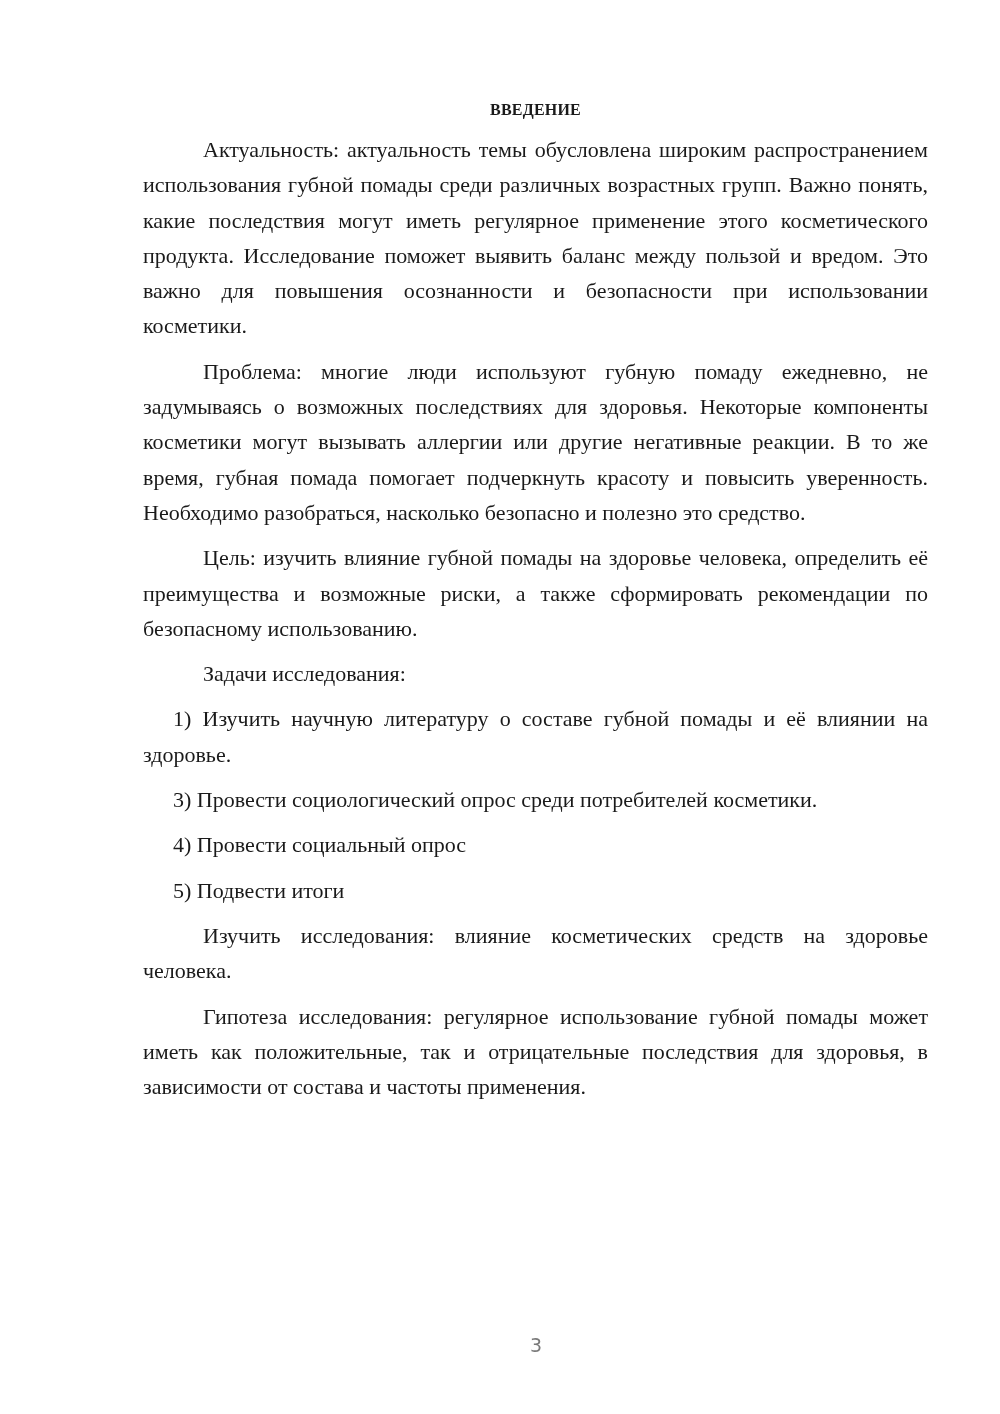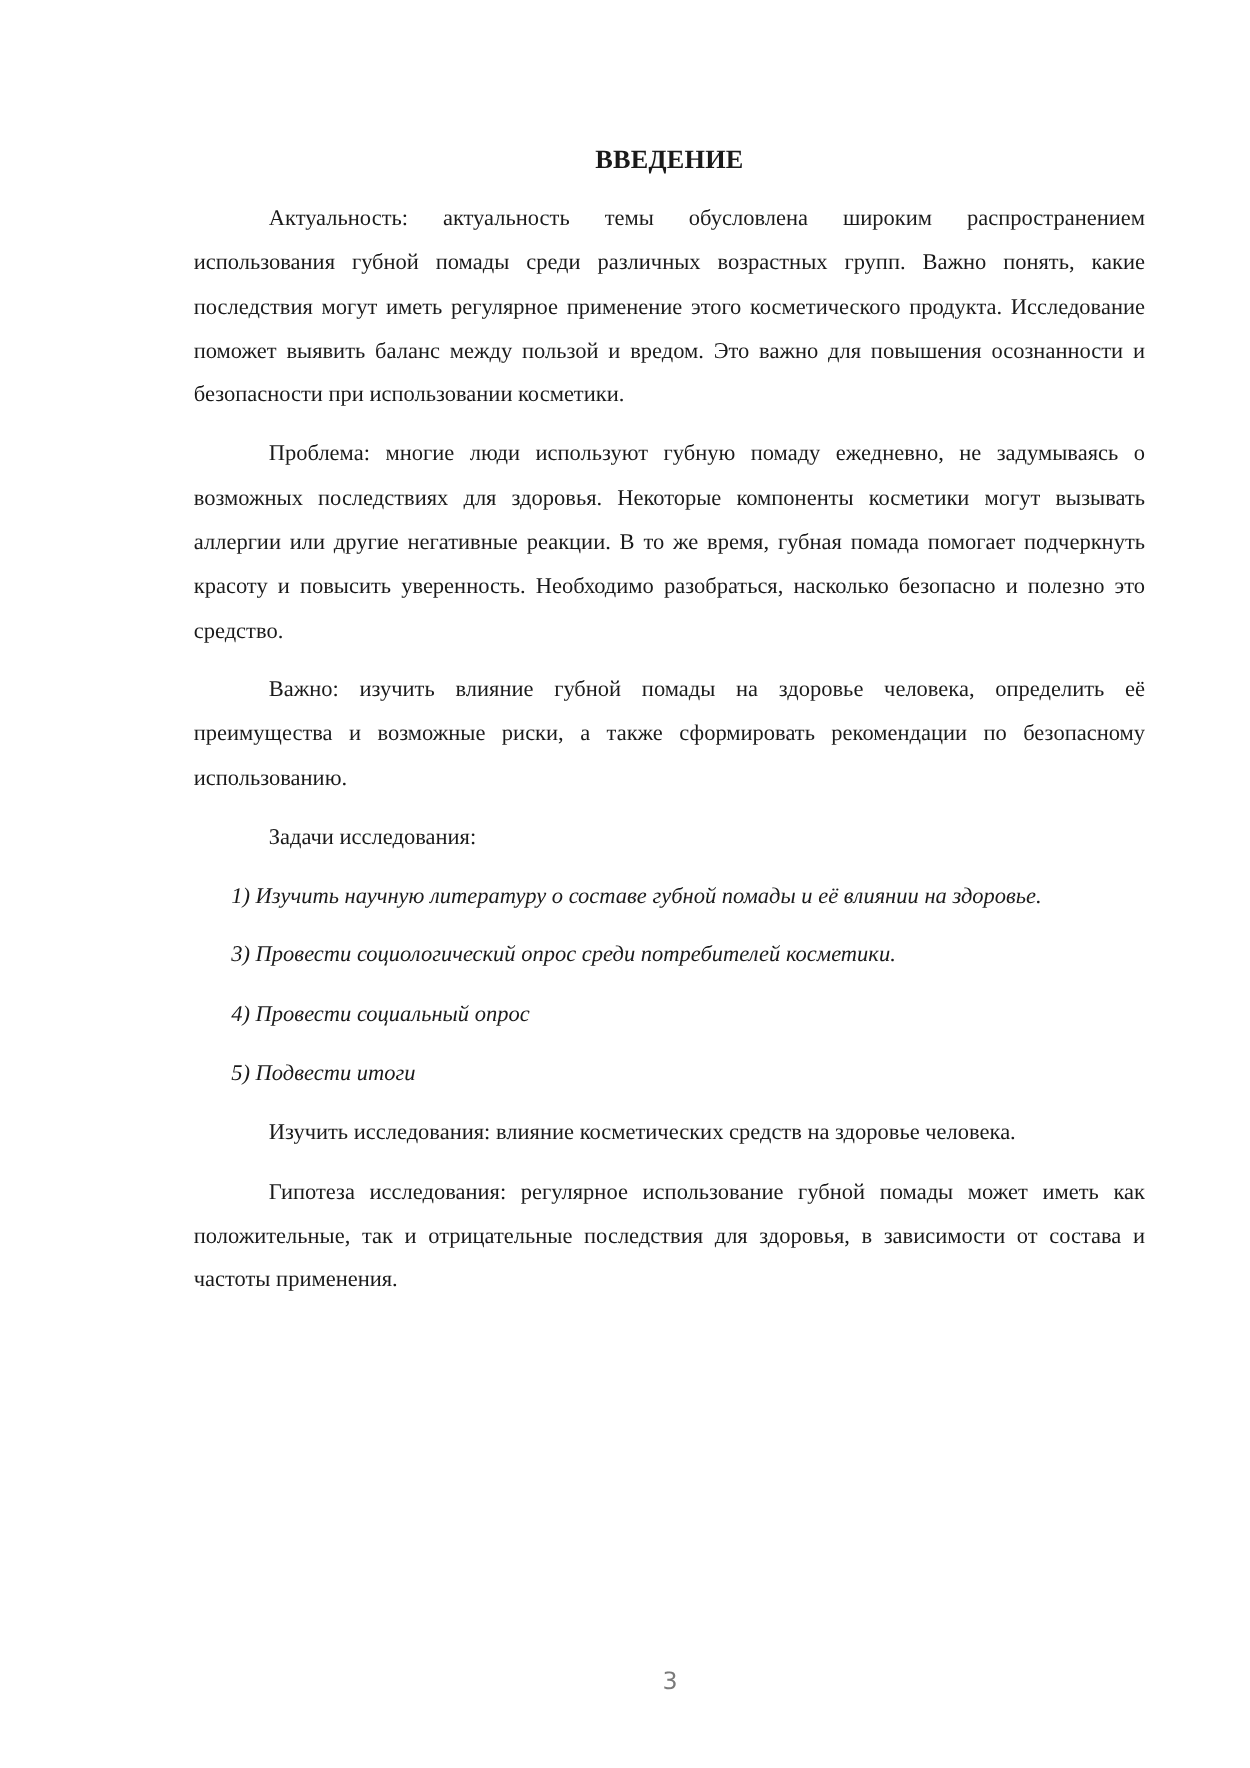--- a/index.html
+++ b/index.html
@@ -17,40 +17,39 @@
     }
     .page {
       position: absolute;
       left: 143px;
       top: 92px;
       width: 785px;
     }
     .title {
       text-align: center;
       font-weight: bold;
-      font-size: 21px;
+      font-size: 16px;
       line-height: 36px;
-      margin: 17px 0 4px 0;
+      margin: 0 0 4px 0;
       letter-spacing: 0.2px;
     }
     p {
-      margin: 12px;
-      font-size: 18px;
+      margin: 0;
+      font-size: 22px;
       line-height: 35.3px;
       text-align: justify;
     }
     p.indent {
       text-indent: 60px;
     }
     p.gap {
       margin-top: 10px;
     }
     p.list {
       text-indent: 30px;
-      font-style: italic;
     }
     p.list.gap {
       margin-top: 10px;
     }
     .page-number {
       position: absolute;
       top: 1334px;
       left: 0;
       width: 1000px;
       text-align: center;
@@ -63,21 +62,21 @@
 </head>
 <body>
 
 <div class="page">
   <div class="title">ВВЕДЕНИЕ</div>
 
   <p class="indent">Актуальность: актуальность темы обусловлена широким распространением использования губной помады среди различных возрастных групп. Важно понять, какие последствия могут иметь регулярное применение этого косметического продукта. Исследование поможет выявить баланс между пользой и вредом. Это важно для повышения осознанности и безопасности при использовании косметики.</p>
 
   <p class="indent gap">Проблема: многие люди используют губную помаду ежедневно, не задумываясь о возможных последствиях для здоровья. Некоторые компоненты косметики могут вызывать аллергии или другие негативные реакции. В то же время, губная помада помогает подчеркнуть красоту и повысить уверенность. Необходимо разобраться, насколько безопасно и полезно это средство.</p>
 
-  <p class="indent gap">Важно: изучить влияние губной помады на здоровье человека, определить её преимущества и возможные риски, а также сформировать рекомендации по безопасному использованию.</p>
+  <p class="indent gap">Цель: изучить влияние губной помады на здоровье человека, определить её преимущества и возможные риски, а также сформировать рекомендации по безопасному использованию.</p>
 
   <p class="indent gap">Задачи исследования:</p>
 
   <p class="list gap">1) Изучить научную литературу о составе губной помады и её влиянии на здоровье.</p>
   <p class="list gap">3) Провести социологический опрос среди потребителей косметики.</p>
   <p class="list gap">4) Провести социальный опрос</p>
   <p class="list gap">5) Подвести итоги</p>
 
 
   <p class="indent gap">Изучить исследования: влияние косметических средств на здоровье человека.</p>

